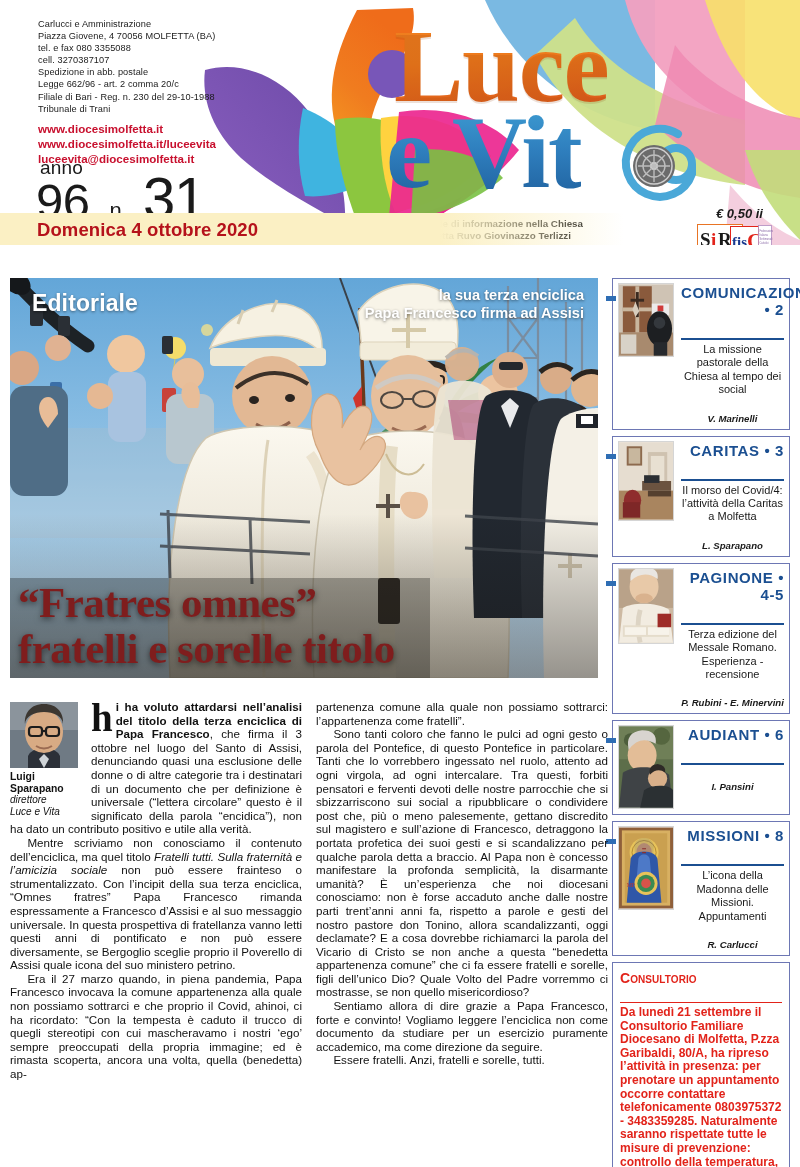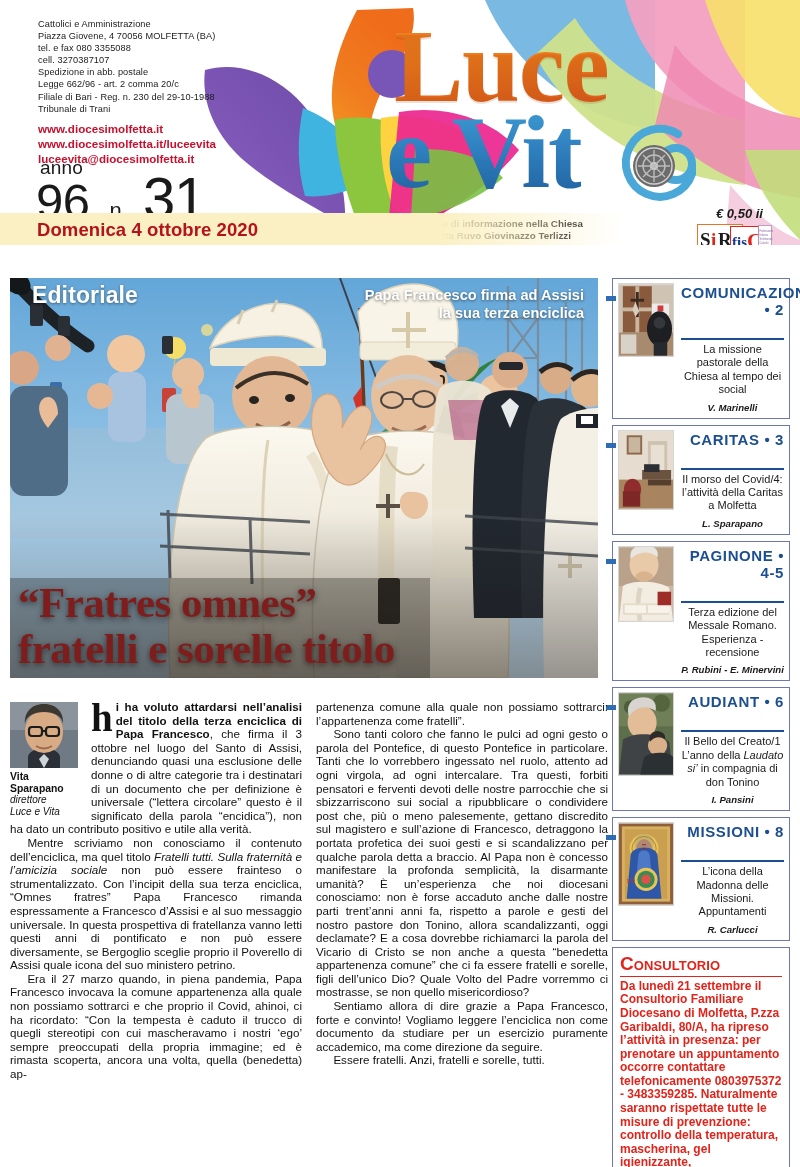--- a/index.html
+++ b/index.html
@@ -77,21 +77,21 @@
     font-size:13px; font-weight:700; font-style:italic; color:#1a1a1a;
   }
   .sirfisc {
     position:absolute; left:697px; top:224px; width:76px; height:30px;
   }
 
   
   .hero { position:absolute; left:10px; top:278px; width:588px; height:400px; overflow:hidden; }
   .hero svg { display:block; }
   .hero-label {
-    position:absolute; left:22px; top:4px;
+    position:absolute; left:22px; top:12px;
     font-size:23px; font-weight:700; color:#fff; letter-spacing:.005em;
     text-shadow:0 1px 3px rgba(0,0,0,.45);
   }
   .hero-kicker {
     position:absolute; right:14px; top:8px; text-align:right;
     font-size:14.6px; font-weight:700; line-height:18px; color:#fff;
     text-shadow:0 1px 3px rgba(0,0,0,.5);
   }
   .hero-headline {
     position:absolute; left:8px; bottom:6px; color:#7f1d1d;
@@ -117,28 +117,28 @@
     text-align:right; font-size:15px; font-weight:700; color:#1b4f91;
     letter-spacing:.04em; padding-bottom:20px; border-bottom:2.5px solid #1b4f91;
     margin-bottom:3px;
   }
   .sb-title {
     text-align:center; font-size:11px; line-height:13.4px; color:#1a1a1a;
   }
   .sb-title em { font-style:italic; }
   .sb-author {
     text-align:center; font-size:9.6px; font-weight:700; font-style:italic;
-    color:#1a1a1a; margin-top:5px;
+    color:#1a1a1a; margin-top:16px;
   }
 
   
   .consultorio { border:1px solid #6d77b4; padding:5px 7px 9px 7px; background:#fff; }
   .cons-title {
-    font-size:19px; font-weight:700; color:#e2231a; letter-spacing:.005em;
-    font-variant: small-caps; border-bottom:1.6px solid #e2231a; padding-bottom:2px;
+    font-size:14px; font-weight:700; color:#e2231a; letter-spacing:.005em;
+    font-variant: small-caps; border-bottom:1.6px solid #e2231a; padding-bottom:13px;
     margin-bottom:3px; line-height:21px;
   }
   .cons-text {
     font-size:12px; line-height:13.6px; font-weight:700; color:#e2231a;
   }
   .cons-text em { font-style:italic; }
 
   
   .article { position:absolute; left:10px; top:700px; width:598px; }
   .cols { display:flex; gap:14px; }
@@ -208,21 +208,21 @@
 
         <path d="M214 112 C262 104 308 120 334 150 C300 192 252 222 202 236 C206 198 210 152 214 112 Z" fill="#ec268f" opacity="0.92"></path>
 
         <path d="M158 214 C196 224 240 218 278 196 C250 226 206 244 166 245 L140 245 Z" fill="#ec268f"></path>
 
         <path d="M230 150 C268 146 300 158 318 178 C292 200 258 214 226 218 Z" fill="#79c143" opacity="0.9"></path>
       </svg>
     </div>
 
     <div class="imprint">
-      <div class="imprint-line">Cattolici e Amministrazione</div>
+      <div class="imprint-line">Carlucci e Amministrazione</div>
       <div class="imprint-line">Piazza Giovene, 4 70056 MOLFETTA (BA)</div>
       <div class="imprint-line">tel. e fax 080 3355088</div>
       <div class="imprint-line">cell. 3270387107</div>
       <div class="imprint-line">Spedizione in abb. postale</div>
       <div class="imprint-line">Legge 662/96 - art. 2 comma 20/c</div>
       <div class="imprint-line">Filiale di Bari - Reg. n. 230 del 29-10-1988</div>
       <div class="imprint-line">Tribunale di Trani</div>
       <div class="urls">
         <div class="weburl">www.diocesimolfetta.it</div>
         <div class="weburl">www.diocesimolfetta.it/luceevita</div>
@@ -474,22 +474,22 @@
         <path d="M150 236 L300 244 M150 268 L300 276 M158 232 L160 300 M240 240 L242 306"></path>
         <path d="M455 238 L588 246 M455 270 L588 278"></path>
       </g>
 
       <rect x="0" y="236" width="588" height="164" fill="url(#hlfade)"></rect>
       <rect x="0" y="300" width="420" height="100" fill="rgba(18,16,14,0.30)"></rect>
     </svg>
 
     <div class="hero-label">Editoriale</div>
     <div class="hero-kicker">
+      <div>la sua terza enciclica</div>
       <div>Papa Francesco firma ad Assisi</div>
-      <div>la sua terza enciclica</div>
     </div>
     <div class="hero-headline">
       <div class="hl1">“Fratres omnes”</div>
       <div class="hl2">fratelli e sorelle titolo</div>
     </div>
   </div>
 
   <div class="sidebar">
 
     <div class="sb-box">
@@ -582,23 +582,20 @@
           <ellipse cx="24" cy="30" rx="15" ry="17" fill="#e3bd97"></ellipse>
           <path d="M10 24 q12 -16 28 -6 q2 -14 -14 -14 q-18 2 -14 20 z" fill="#d8d4cf"></path>
           <path d="M4 48 C14 40 40 40 52 50 L56 84 L0 84 Z" fill="#3f4346"></path>
           <circle cx="40" cy="54" r="10" fill="#d9b08a"></circle>
           <path d="M32 50 q8 -8 16 -2 q1 -8 -8 -9 q-10 1 -8 11 z" fill="#2e2a27"></path>
           <path d="M26 66 C34 60 52 60 56 66 L56 84 L22 84 Z" fill="#2b3033"></path>
         </svg>
       </div>
       <div class="sb-body">
         <div class="sb-cat">AUDIANT • 6</div>
-        <div class="sb-title">
-          <span>Il Bello del Creato/1 L’anno della </span><em>Laudato si’</em><span> in compagnia di don Tonino</span>
-        </div>
         <div class="sb-author">I. Pansini</div>
       </div>
     </div>
 
     <div class="sb-box">
       <div class="sb-tick"></div>
       <div class="sb-thumb">
         <svg width="56" height="84" viewBox="0 0 56 84">
           <rect width="56" height="84" fill="#8f5f3a"></rect>
           <rect x="3" y="3" width="50" height="78" fill="#d8b062"></rect>
@@ -642,21 +639,21 @@
             <g fill="none" stroke="#1c1c1c" stroke-width="2.2">
               <rect x="19" y="25" width="13" height="9" rx="3"></rect>
               <rect x="36" y="25" width="13" height="9" rx="3"></rect>
               <path d="M32 29 l4 0"></path>
             </g>
             <path d="M26 44 q8 5 16 0" stroke="#9a6b52" stroke-width="2" fill="none"></path>
             <path d="M24 48 q10 6 20 0 q4 2 6 6 l0 12 l-32 0 l0 -12 q2 -4 6 -6 z" fill="#2b3038"></path>
             <path d="M34 52 l-5 5 l5 9 l5 -9 z" fill="#cfd4d8"></path>
           </svg>
           <div class="byline-name">
-            <div>Vita</div>
+            <div>Luigi</div>
             <div>Sparapano</div>
           </div>
           <div class="byline-role">direttore</div>
           <div class="byline-role">Luce e Vita</div>
         </div>
 
         <div class="body-text">
           <p class="noindent dropcap-para"><b class="lead-bold">hi ha voluto attardarsi nell’analisi del titolo della terza enciclica di Papa Francesco</b><span>, che firma il 3 ottobre nel luogo del Santo di Assisi, denunciando quasi una esclusione delle donne o di altre categorie tra i destinatari di un documento che per definizione è universale (“lettera circolare” questo è il significato della parola “encidica”), non ha dato un contributo positivo e utile alla verità.</span></p>
           <p><span>Mentre scriviamo non conosciamo il contenuto dell’enciclica, ma quel titolo </span><em>Fratelli tutti. Sulla fraternità e l’amicizia sociale</em><span> non può essere frainteso o strumentalizzato. Con l’incipit della sua terza enciclica, “Omnes fratres” Papa Francesco rimanda espressamente a Francesco d’Assisi e al suo messaggio universale. In questa prospettiva di fratellanza vanno letti questi anni di pontificato e non può essere diversamente, se Bergoglio sceglie proprio il Poverello di Assisi quale icona del suo ministero petrino.</span></p>
           <p>Era il 27 marzo quando, in piena pandemia, Papa Francesco invocava la comune appartenenza alla quale non possiamo sottrarci e che proprio il Covid, ahinoi, ci ha ricordato: “Con la tempesta è caduto il trucco di quegli stereotipi con cui mascheravamo i nostri ‘ego’ sempre preoccupati della propria immagine; ed è rimasta scoperta, ancora una volta, quella (benedetta) ap-</p>

